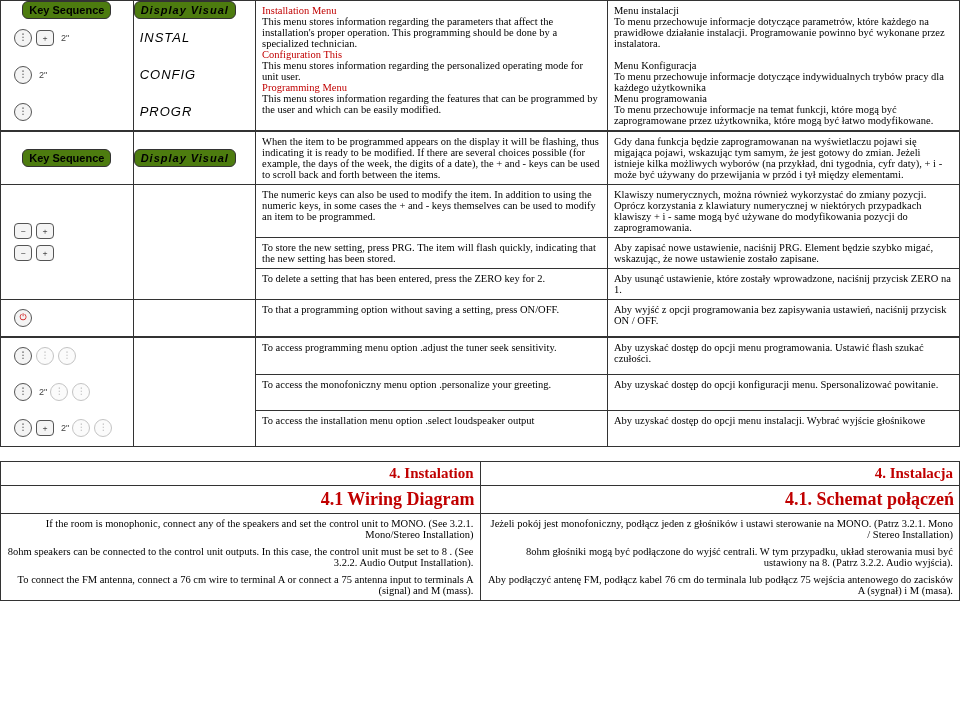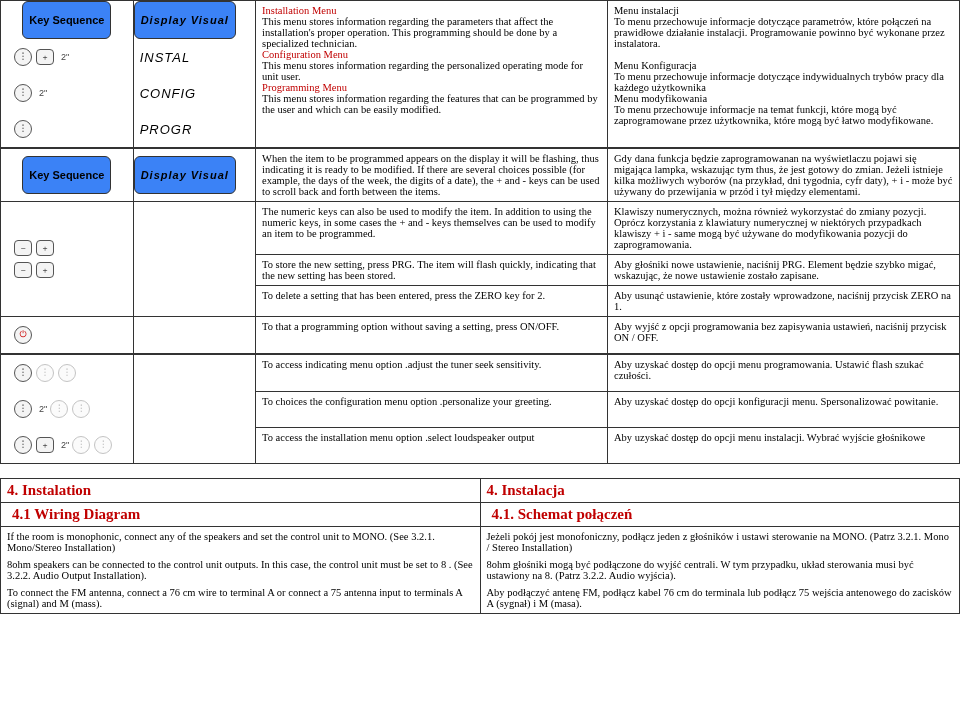--- a/index.html
+++ b/index.html
@@ -6,37 +6,37 @@
   body {
     font-family: "Times New Roman", serif;
     font-size: 10.5px;
     color: #000;
     background: #fff;
     width: 960px;
   }
   table { border-collapse: collapse; width: 100%; }
   td { border: 1px solid #333; vertical-align: top; padding: 4px 6px; }
   .hdr-cell {
-    background: #3b82f6;
+    background: #4d7c0f;
     border: 1px solid #333;
     font-family: Arial, sans-serif;
     font-weight: bold;
     font-size: 11px;
-    padding: 12px 6px;
+    padding: 2px 6px;
     display: inline-block;
     border-radius: 6px;
     margin: 0;
   }
   .key-col { width: 130px; text-align: center; vertical-align: middle; }
   .disp-col { width: 120px; font-family: Arial, sans-serif; font-size: 13px; letter-spacing: 1px; vertical-align: middle; font-style: italic; }
   .en-col { width: 345px; }
   .pl-col { width: 345px; margin-top: 20px; }
   .menu-title { color: #c00000; font-weight: normal; }
   .section-title { color: #c00000; font-size: 15px; font-weight: bold; padding: 3px 6px; }
-  .section-sub { color: #c00000; font-size: 15px; font-weight: bold; padding: 3px 11px; }
+  .section-sub { color: #c00000; font-size: 18px; font-weight: bold; padding: 3px 5px; }
   .btn {
     display: inline-block;
     width: 18px; height: 16px;
     border: 1px solid #555;
     border-radius: 4px;
     margin: 1px;
     font-size: 9px;
     line-height: 14px;
     text-align: center;
     background: #f4f4f4;
@@ -46,50 +46,50 @@
   .btn.faded { opacity: 0.35; }
   .btn .power { color: #c00; font-size: 9px; }
   .dur {
     display: inline-block;
     font-family: Arial, sans-serif;
     font-size: 9px;
     color: #444;
     margin-left: 4px;
   }
   .key-line { display: flex; align-items: center; justify-content: flex-start; margin: 4px 0; gap: 2px; padding-left: 6px; }
-  .half { width: 50%; }
+  .half { width: 50%; text-align: right; }
   .para { margin-bottom: 6px; }
 </style>
 </head>
 <body>
 
 <table>
   <tbody>
       <tr>
     <td class="key-col" style="border-bottom:none;padding:0;">
       <div class="hdr-cell">Key Sequence</div>
     </td>
     <td class="disp-col" style="border-bottom:none;padding:0;">
       <div class="hdr-cell">Display Visual</div>
     </td>
     <td class="en-col" rowspan="4">
       <div class="menu-title">Installation Menu</div>
       <div>This menu stores information regarding the parameters that affect the installation's proper operation. This programming should be done by a specialized technician.</div>
-      <div class="menu-title">Configuration Menu</div>
+      <div class="menu-title">Configuration This</div>
       <div>This menu stores information regarding the personalized operating mode for unit user.</div>
       <div class="menu-title">Programming Menu</div>
       <div>This menu stores information regarding the features that can be programmed by the user and which can be easily modified.</div>
     </td>
     <td class="pl-col" rowspan="4">
       <div>Menu instalacji</div>
-      <div>To menu przechowuje informacje dotyczące parametrów, które połączeń na prawidłowe działanie instalacji. Programowanie powinno być wykonane przez instalatora.</div>
+      <div>To menu przechowuje informacje dotyczące parametrów, które każdego na prawidłowe działanie instalacji. Programowanie powinno być wykonane przez instalatora.</div>
       <br>
       <div>Menu Konfiguracja</div>
       <div>To menu przechowuje informacje dotyczące indywidualnych trybów pracy dla każdego użytkownika</div>
-      <div>Menu modyfikowania</div>
+      <div>Menu programowania</div>
       <div>To menu przechowuje informacje na temat funkcji, które mogą być zaprogramowane przez użytkownika, które mogą być łatwo modyfikowane.</div>
     </td>
   </tr>
   <tr>
     <td class="key-col" style="border-top:none;border-bottom:none;">
       <div class="key-line">
         <span class="btn round">⋮</span>
         <span class="btn">+</span>
         <span class="dur">2"</span>
       </div>
@@ -119,40 +119,40 @@
 <table>
   <tbody>
       <tr>
     <td class="key-col" style="padding:0;">
       <div class="hdr-cell">Key Sequence</div>
     </td>
     <td class="disp-col" style="padding:0;">
       <div class="hdr-cell">Display Visual</div>
     </td>
     <td class="en-col">When the item to be programmed appears on the display it will be flashing, thus indicating it is ready to be modified. If there are several choices possible (for example, the days of the week, the digits of a date), the + and - keys can be used to scroll back and forth between the items.</td>
-    <td class="pl-col">Gdy dana funkcja będzie zaprogramowanan na wyświetlaczu pojawi się migająca lampka, wskazując tym thus, że jest gotowy do zmian. Jeżeli istnieje kilka możliwych wyborów (na przykład, dni tygodnia, cyfr daty), + i - może być używany do przewijania w przód i tył między elementami.</td>
+    <td class="pl-col">Gdy dana funkcja będzie zaprogramowanan na wyświetlaczu pojawi się migająca pojawi, wskazując tym samym, że jest gotowy do zmian. Jeżeli istnieje kilka możliwych wyborów (na przykład, dni tygodnia, cyfr daty), + i - może być używany do przewijania w przód i tył między elementami.</td>
   </tr>
   <tr>
     <td class="key-col" rowspan="3">
       <div class="key-line">
         <span class="btn">−</span>
         <span class="btn">+</span>
       </div>
       <div class="key-line">
         <span class="btn">−</span>
         <span class="btn">+</span>
       </div>
     </td>
     <td class="disp-col" rowspan="3"></td>
     <td class="en-col">The numeric keys can also be used to modify the item. In addition to using the numeric keys, in some cases the + and - keys themselves can be used to modify an item to be programmed.</td>
     <td class="pl-col">Klawiszy numerycznych, można również wykorzystać do zmiany pozycji. Oprócz korzystania z klawiatury numerycznej w niektórych przypadkach klawiszy + i - same mogą być używane do modyfikowania pozycji do zaprogramowania.</td>
   </tr>
   <tr>
     <td class="en-col">To store the new setting, press PRG. The item will flash quickly, indicating that the new setting has been stored.</td>
-    <td class="pl-col">Aby głośniki nowe ustawienie, naciśnij PRG. Element będzie szybko migać, wskazując, że nowe ustawienie zostało zapisane.</td>
+    <td class="pl-col">Aby zapisać nowe ustawienie, naciśnij PRG. Element będzie szybko migać, wskazując, że nowe ustawienie zostało zapisane.</td>
   </tr>
   <tr>
     <td class="en-col">To delete a setting that has been entered, press the ZERO key for 2.</td>
     <td class="pl-col">Aby usunąć ustawienie, które zostały wprowadzone, naciśnij przycisk ZERO na 1.</td>
   </tr>
   <tr>
     <td class="key-col">
       <div class="key-line">
         <span class="btn round"><span class="power">⏻</span></span>
       </div>
@@ -168,34 +168,34 @@
   <tbody>
       <tr>
     <td class="key-col" style="border-bottom:none;">
       <div class="key-line">
         <span class="btn round">⋮</span>
         <span class="btn round faded">⋮</span>
         <span class="btn round faded">⋮</span>
       </div>
     </td>
     <td class="disp-col" style="border-bottom:none;"></td>
-    <td class="en-col">To access indicating menu option .adjust the tuner seek sensitivity.</td>
+    <td class="en-col">To access programming menu option .adjust the tuner seek sensitivity.</td>
     <td class="pl-col">Aby uzyskać dostęp do opcji menu programowania. Ustawić flash szukać czułości.</td>
   </tr>
   <tr>
     <td class="key-col" style="border-top:none;border-bottom:none;">
       <div class="key-line">
         <span class="btn round">⋮</span>
         <span class="dur">2"</span>
         <span class="btn round faded">⋮</span>
         <span class="btn round faded">⋮</span>
       </div>
     </td>
     <td class="disp-col" style="border-top:none;border-bottom:none;"></td>
-    <td class="en-col">To choices the configuration menu option .personalize your greeting.</td>
+    <td class="en-col">To access the monofoniczny menu option .personalize your greeting.</td>
     <td class="pl-col">Aby uzyskać dostęp do opcji konfiguracji menu. Spersonalizować powitanie.</td>
   </tr>
   <tr>
     <td class="key-col" style="border-top:none;">
       <div class="key-line">
         <span class="btn round">⋮</span>
         <span class="btn">+</span>
         <span class="dur">2"</span>
         <span class="btn round faded">⋮</span>
         <span class="btn round faded">⋮</span>

